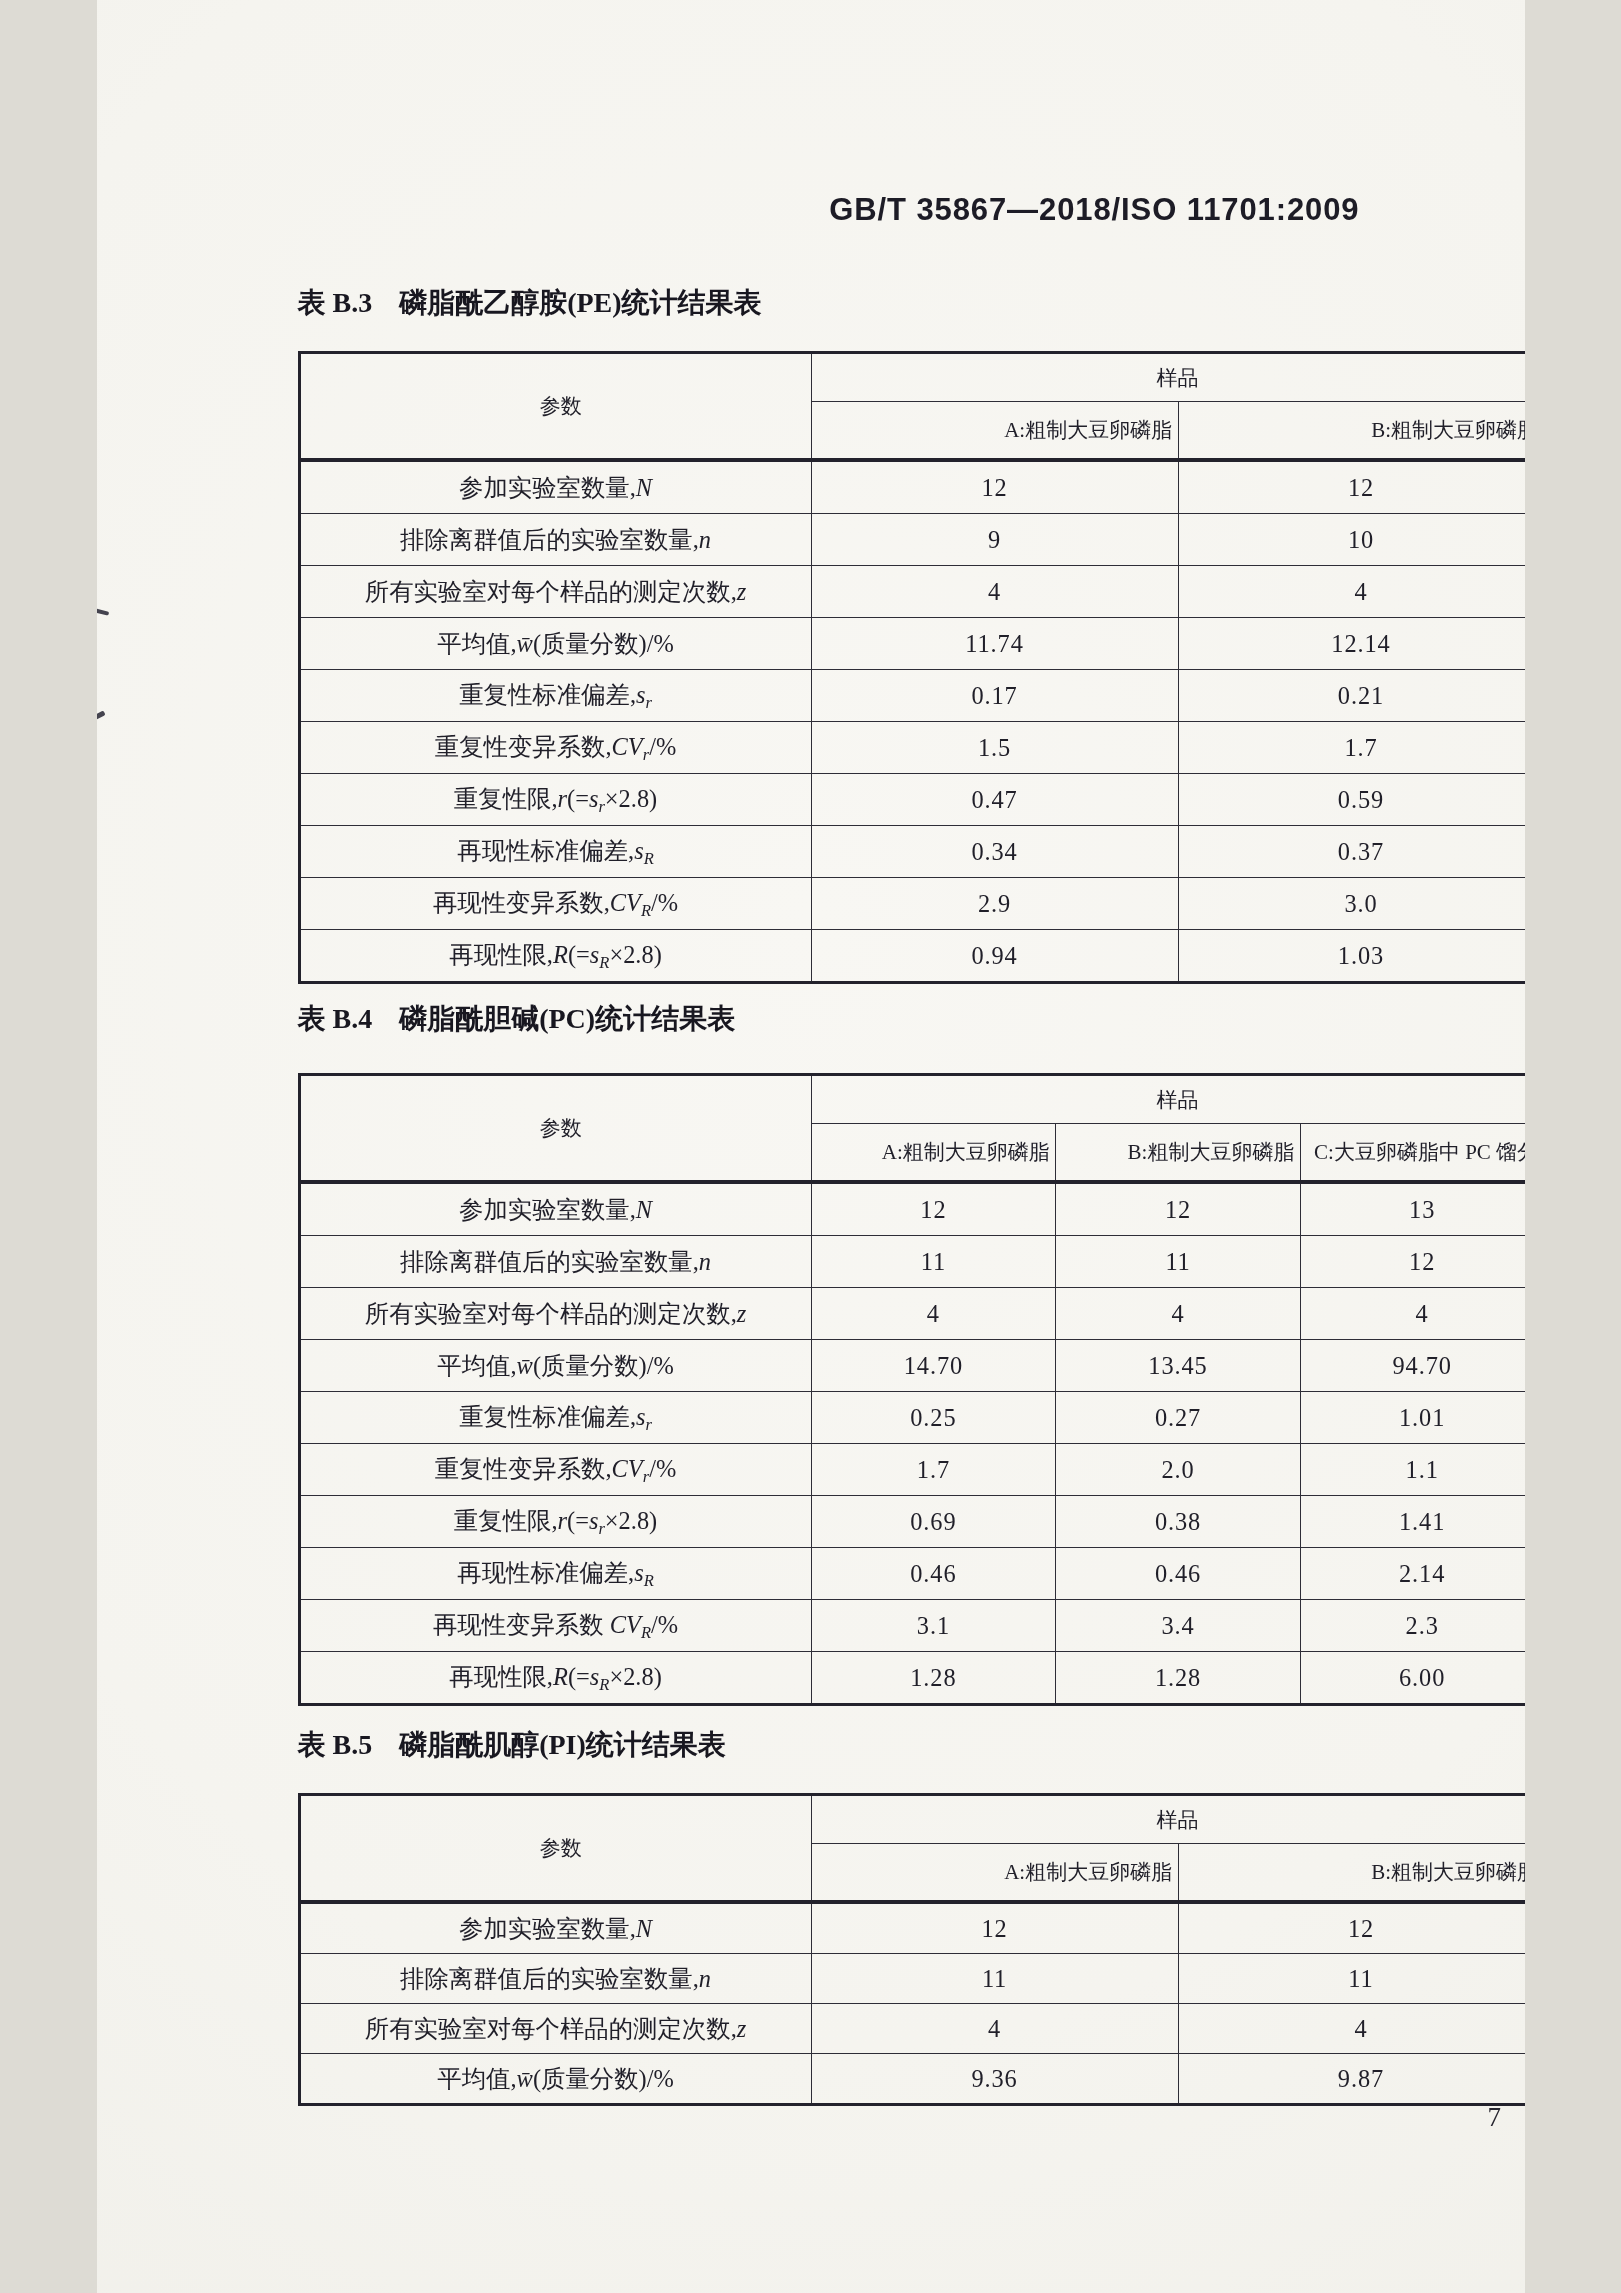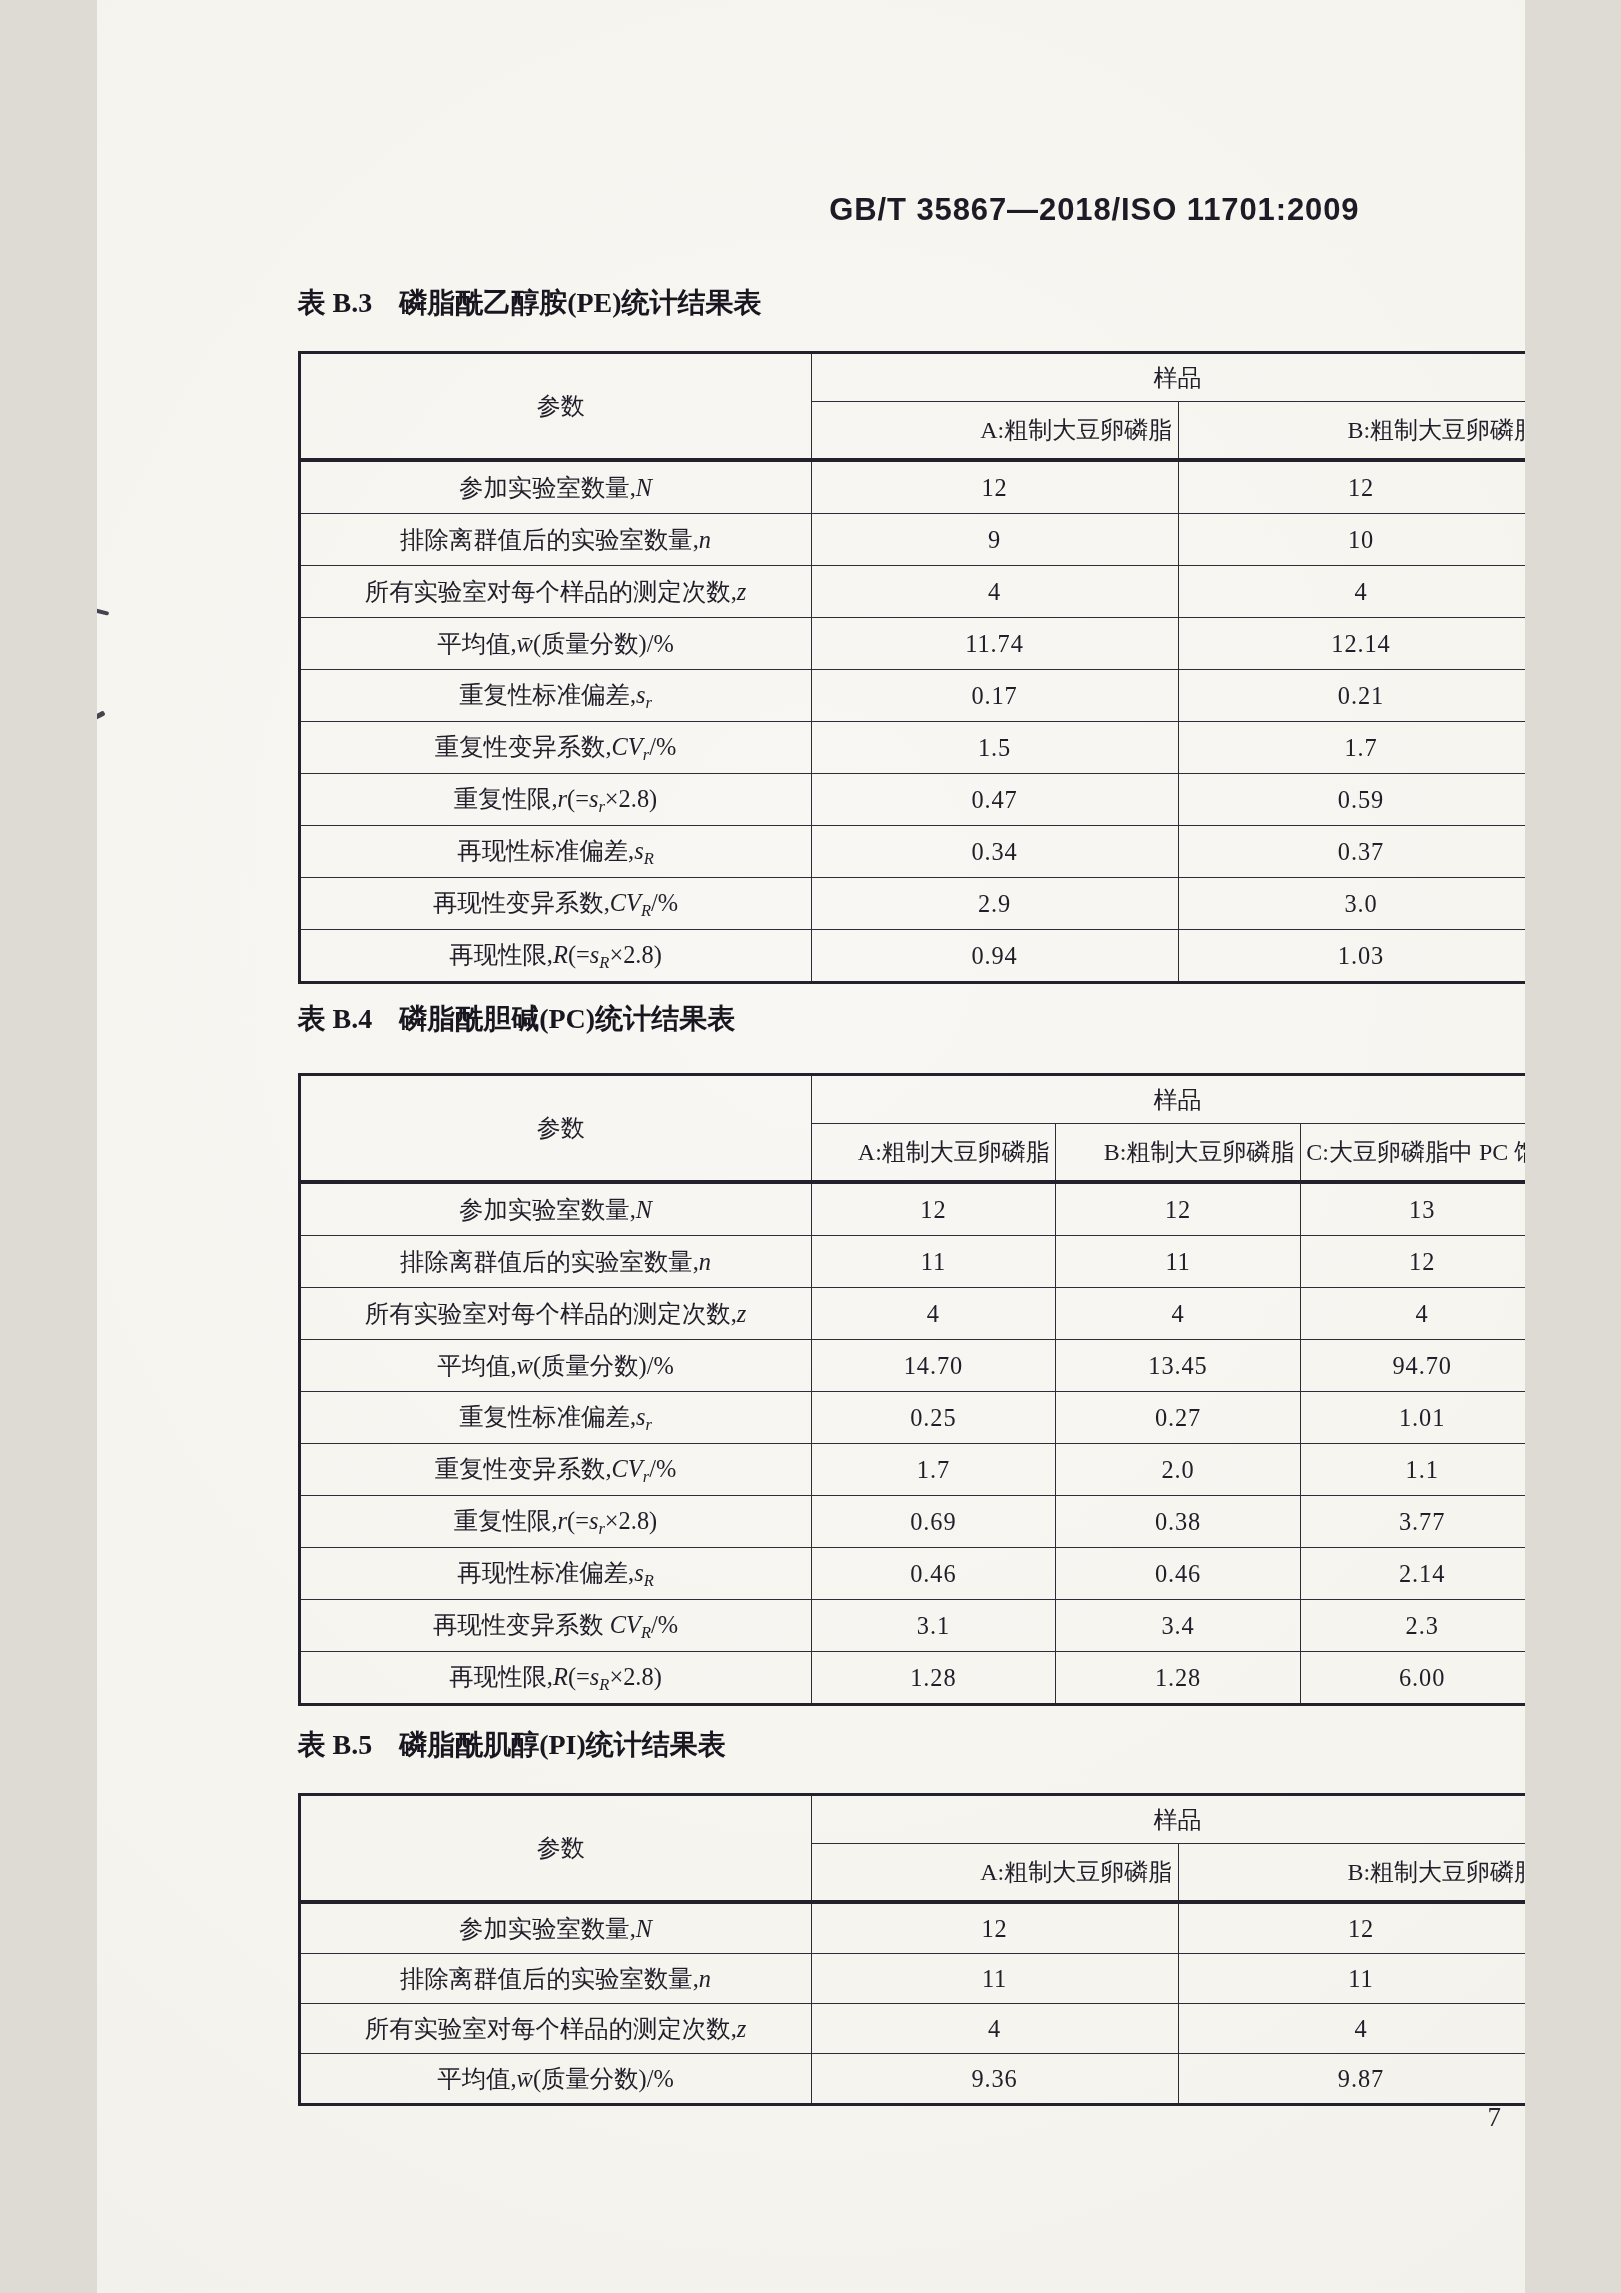--- a/index.html
+++ b/index.html
@@ -44,21 +44,21 @@
   #table-b5 { top:1793px; }
 
   .stat-table th, .stat-table td {
     border:1.8px solid #2e2d37;
     padding:0 5.4px;
     text-align:center; vertical-align:middle;
     font-weight:400;
     color:#201f29;
     overflow:hidden; white-space:nowrap;
   }
-  .stat-table thead th { font-size:24px; }
+  .stat-table thead th { font-size:21px; }
   .stat-table td { font-size:24.4px; }
   .stat-table td.value { letter-spacing:0.9px; }
 
   .stat-table tr.h1 th { height:47px; }
   .stat-table tr.h2 th { height:56px;text-align:right; }
   .stat-table tr.data-row td { height:51px; }
   #table-b5 tr.data-row td { height:49px; }
 
   
   .stat-table tr.h2 th { border-bottom:4.5px solid #23222c; }
@@ -212,21 +212,21 @@
         <tr class="data-row">
           <td class="row-label">重复性变异系数,<i>CV</i><sub>r</sub>/%</td>
           <td class="value">1.7</td>
           <td class="value">2.0</td>
           <td class="value">1.1</td>
         </tr>
         <tr class="data-row">
           <td class="row-label">重复性限,<i>r</i>(=<i>s</i><sub>r</sub>×2.8)</td>
           <td class="value">0.69</td>
           <td class="value">0.38</td>
-          <td class="value">3.77</td>
+          <td class="value">1.41</td>
         </tr>
         <tr class="data-row">
           <td class="row-label">再现性标准偏差,<i>s</i><sub>R</sub></td>
           <td class="value">0.46</td>
           <td class="value">0.46</td>
           <td class="value">2.14</td>
         </tr>
         <tr class="data-row">
           <td class="row-label">再现性变异系数 <i>CV</i><sub>R</sub>/%</td>
           <td class="value">3.1</td>

